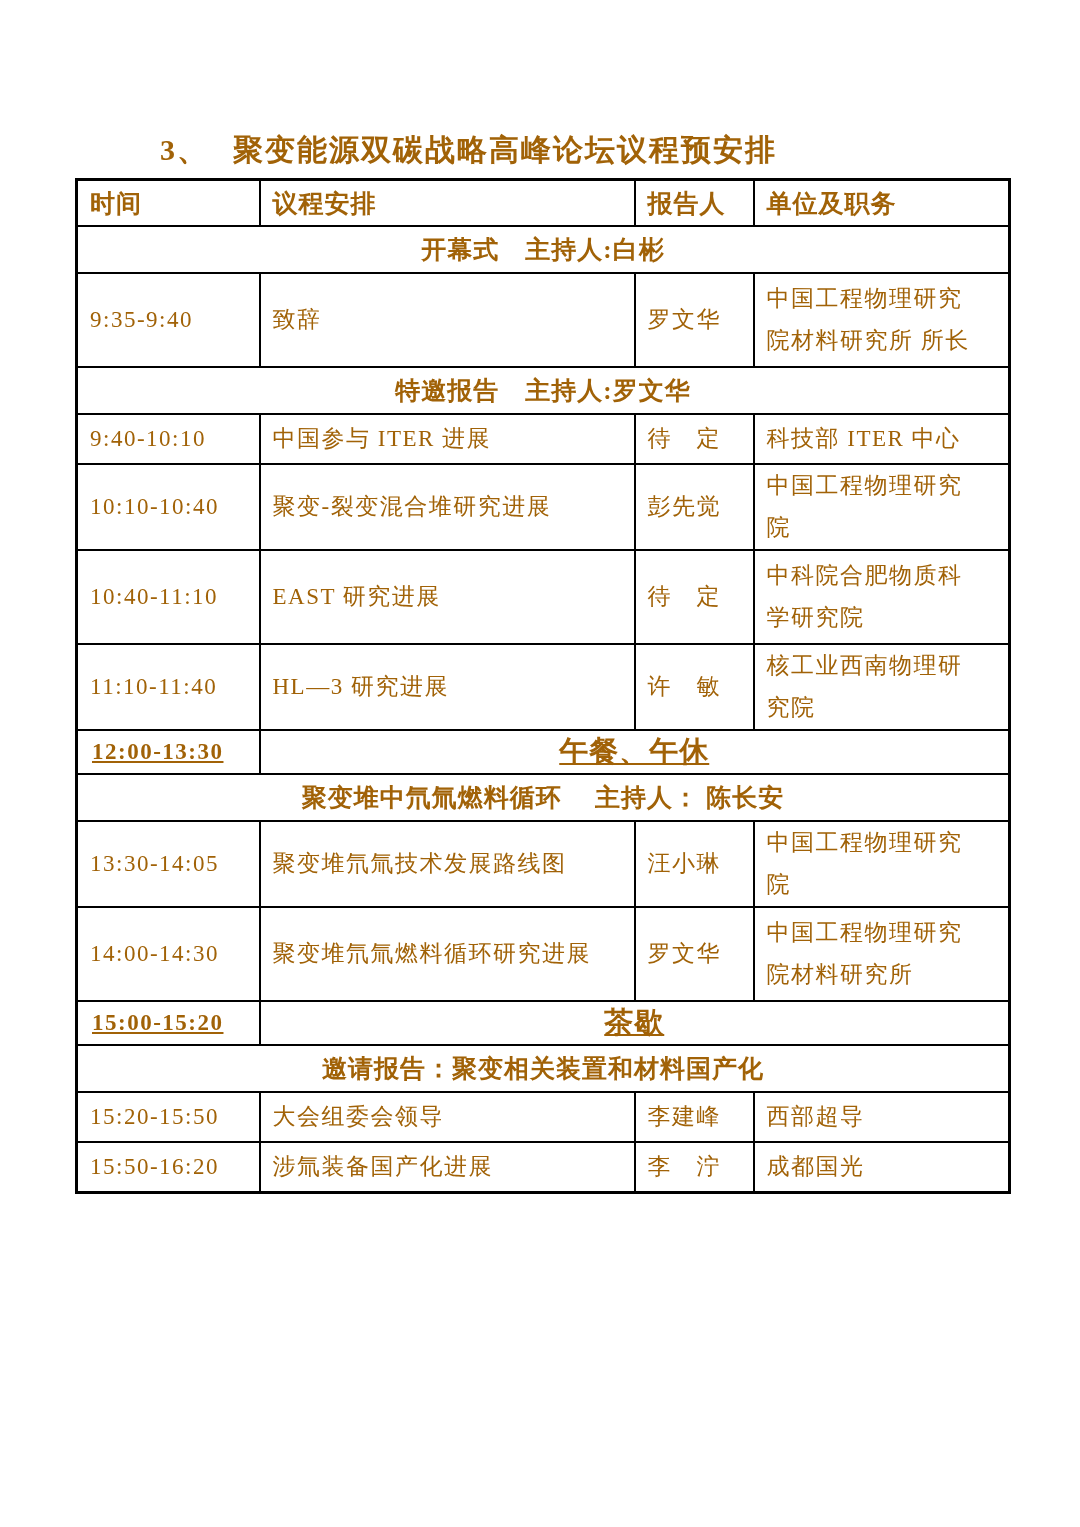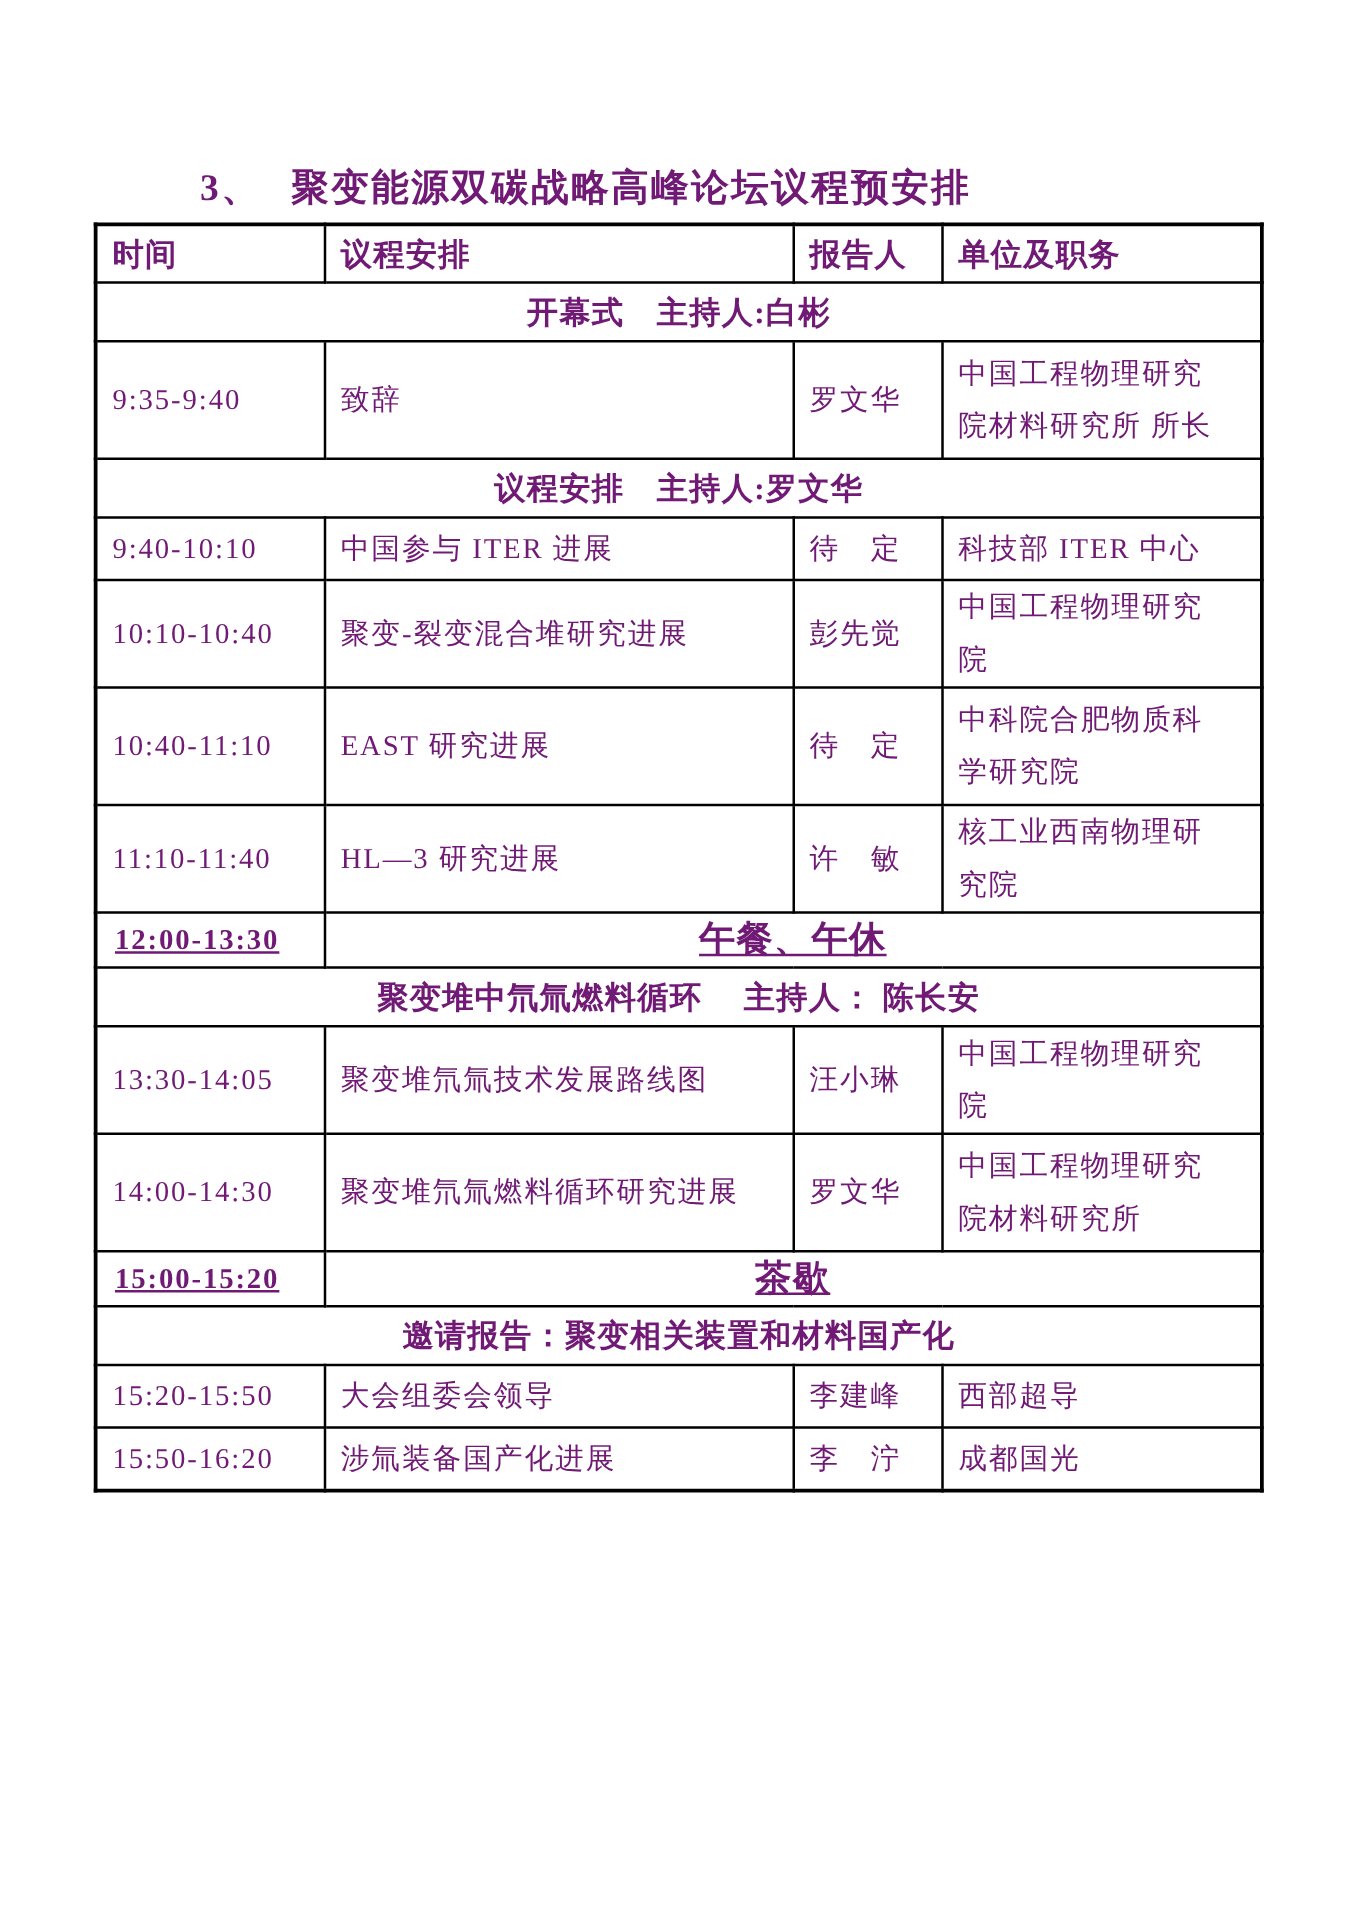--- a/index.html
+++ b/index.html
@@ -5,21 +5,21 @@
   html, body {
     margin: 0;
     padding: 0;
     background: #ffffff;
   }
   .page {
     position: relative;
     width: 1080px;
     height: 1527px;
     background: #ffffff;
-    color: #701a75;
+    color: #a16207;
     font-family: "Liberation Serif", "DejaVu Serif", serif;
     overflow: hidden;
   }
   .doc-title {
     position: absolute;
     top: 130px;
     left: 75px;
     width: 933px;
     font-size: 30px;
     font-weight: bold;
@@ -126,21 +126,21 @@
 
 
       <tr class="item-row tall">
         <td class="c-time">9:35-9:40</td>
         <td class="c-topic">致辞</td>
         <td class="c-speaker">罗文华</td>
         <td class="c-org">中国工程物理研究院材料研究所 所长</td>
       </tr>
 
       <tr>
-        <td class="section-cell" colspan="4">议程安排　主持人:罗文华</td>
+        <td class="section-cell" colspan="4">特邀报告　主持人:罗文华</td>
       </tr>
 
       <tr class="item-row">
         <td class="c-time">9:40-10:10</td>
         <td class="c-topic">中国参与 ITER 进展</td>
         <td class="c-speaker">待　定</td>
         <td class="c-org">科技部 ITER 中心</td>
       </tr>
 
       <tr class="item-row">

